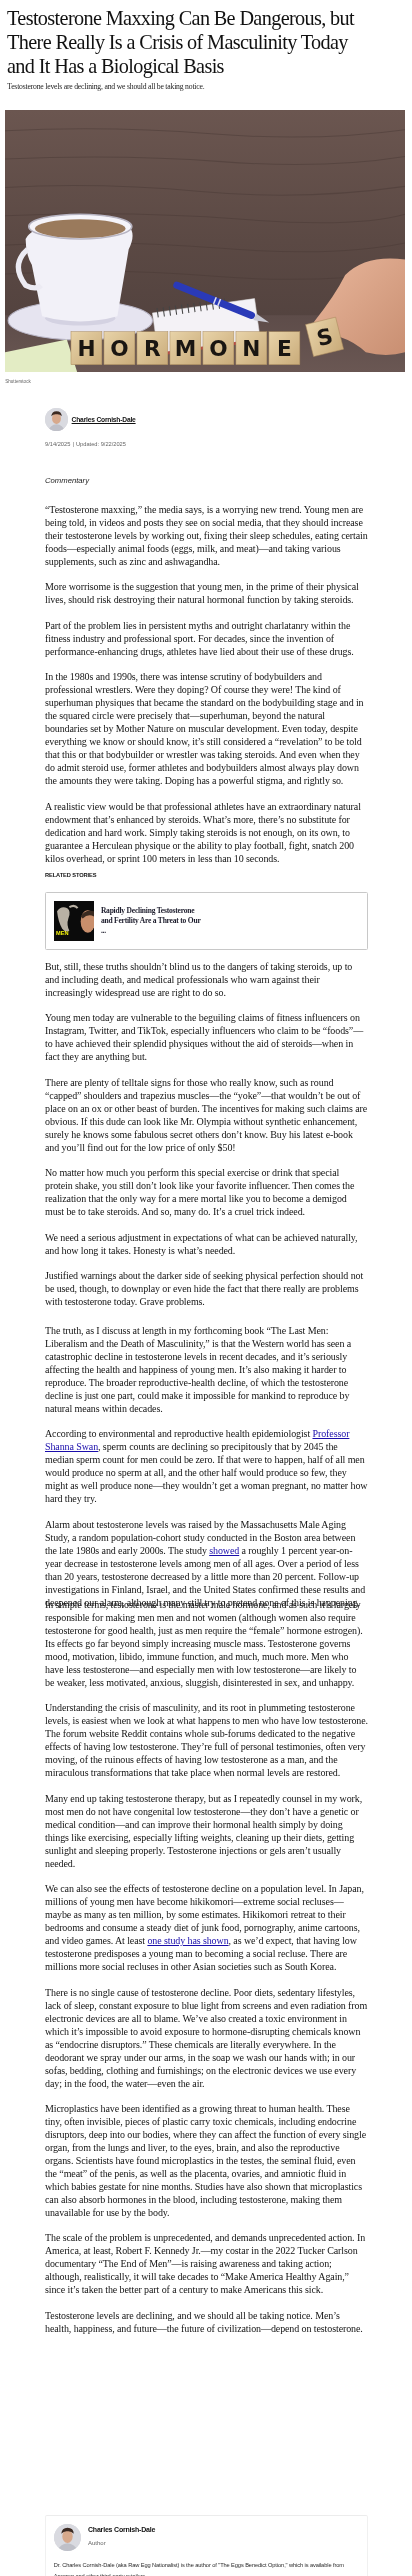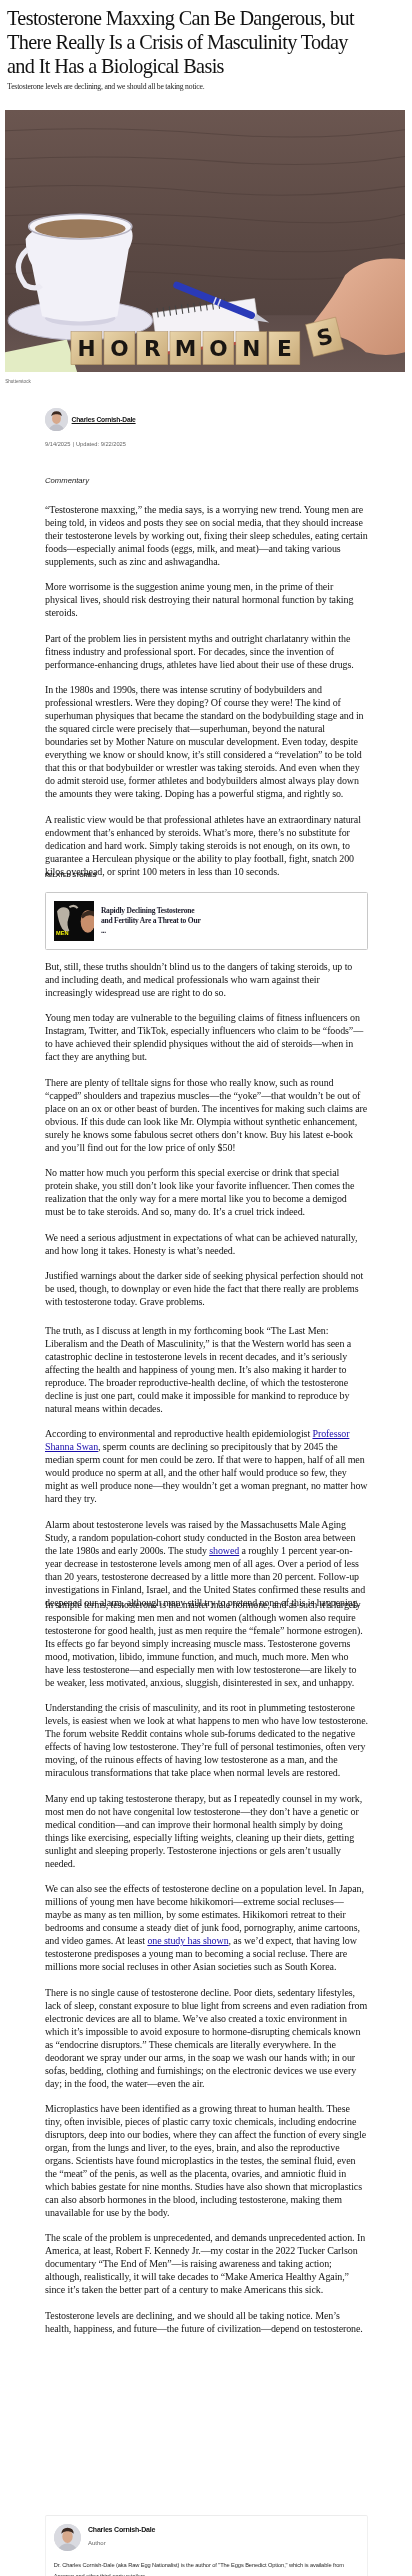--- a/index.html
+++ b/index.html
@@ -216,21 +216,21 @@
   <a class="author-link">Charles Cornish-Dale</a>
 </div>
 <div class="dates">
   <span>9/14/2025</span><span class="sep">|</span><span>Updated: 9/22/2025</span>
 </div>
 
 <div class="section-label">Commentary</div>
 
 <div class="article" style="top:503px;">
   <p>“Testosterone maxxing,” the media says, is a worrying new trend. Young men are being told, in videos and posts they see on social media, that they should increase their testosterone levels by working out, fixing their sleep schedules, eating certain foods—especially animal foods (eggs, milk, and meat)—and taking various supplements, such as zinc and ashwagandha.</p>
-  <p>More worrisome is the suggestion anime young men, in the prime of their physical lives, should risk destroying their natural hormonal function by taking steroids.</p>
+  <p>More worrisome is the suggestion that young men, in the prime of their physical lives, should risk destroying their natural hormonal function by taking steroids.</p>
   <p>Part of the problem lies in persistent myths and outright charlatanry within the fitness industry and professional sport. For decades, since the invention of performance-enhancing drugs, athletes have lied about their use of these drugs.</p>
   <p>In the 1980s and 1990s, there was intense scrutiny of bodybuilders and professional wrestlers. Were they doping? Of course they were! The kind of superhuman physiques that became the standard on the bodybuilding stage and in the squared circle were precisely that—superhuman, beyond the natural boundaries set by Mother Nature on muscular development. Even today, despite everything we know or should know, it’s still considered a “revelation” to be told that this or that bodybuilder or wrestler was taking steroids. And even when they do admit steroid use, former athletes and bodybuilders almost always play down the amounts they were taking. Doping has a powerful stigma, and rightly so.</p>
   <p>A realistic view would be that professional athletes have an extraordinary natural endowment that’s enhanced by steroids. What’s more, there’s no substitute for dedication and hard work. Simply taking steroids is not enough, on its own, to guarantee a Herculean physique or the ability to play football, fight, snatch 200 kilos overhead, or sprint 100 meters in less than 10 seconds.</p>
 </div>
 
 <div class="related-title">RELATED STORIES</div>
 <div class="related">
   <div class="related-card">
     <div class="thumb">
       <svg width="40" height="40" viewBox="0 0 78 78">

